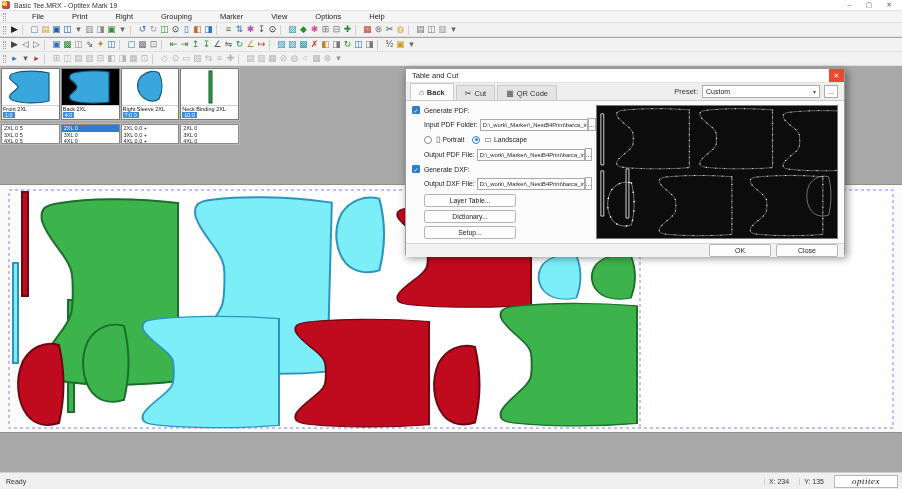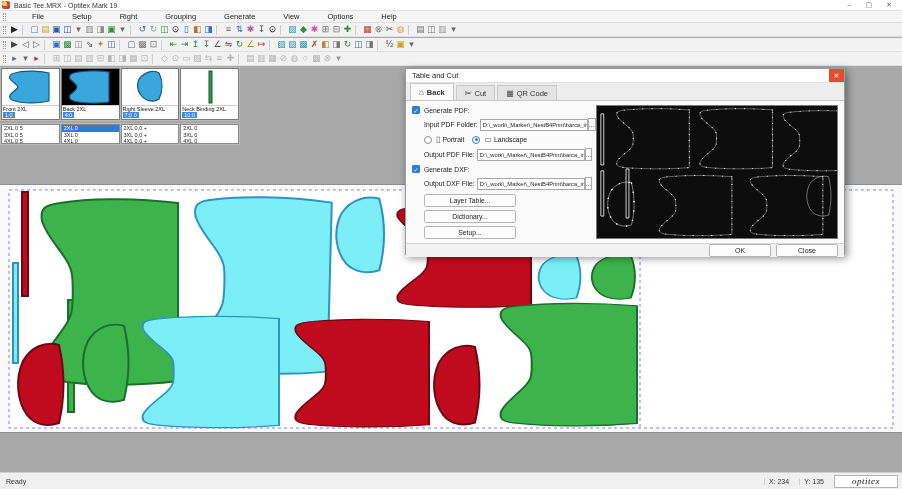--- a/index.html
+++ b/index.html
@@ -102,24 +102,24 @@
       <span>–</span>
       <span>▢</span>
       <span>✕</span>
     </div>
   </div>
 
   <div class="menubar">
     <div class="grip"></div>
 
   <span class="menu-item">File</span>
-      <span class="menu-item">Setup</span>
+      <span class="menu-item">Print</span>
       <span class="menu-item">Right</span>
       <span class="menu-item">Grouping</span>
-      <span class="menu-item">Generate</span>
+      <span class="menu-item">Marker</span>
       <span class="menu-item">View</span>
       <span class="menu-item">Options</span>
       <span class="menu-item">Help</span>
     </div>
 
   <div class="toolbar tb1">
     <div class="grip"></div>
 
   <span class="tbi" style="color: rgb(34, 34, 34);">▶</span>
       <span class="tb-divider"></span>
@@ -351,20 +351,28 @@
         <span class="tab-ico">⌂</span>
         <span>Back</span>
       </div>
       <div class="dlg-tab">
         <span class="tab-ico">✂</span>
         <span>Cut</span>
       </div>
       <div class="dlg-tab">
         <span class="tab-ico">▦</span>
         <span>QR Code</span>
+      </div>
+      <div class="preset-zone">
+        <span class="preset-label">Preset:</span>
+        <div class="preset-select">
+          <span>Custom</span>
+          <span class="chev">▾</span>
+        </div>
+        <div class="mini-btn">...</div>
       </div>
     </div>
     <div class="dlg-body">
       <div class="dlg-form">
         <div class="frow">
           <span class="chk">✓</span>
           <span class="flabel">Generate PDF:</span>
         </div>
         <div class="frow findent">
           <span class="flabel">Input PDF Folder:</span>

